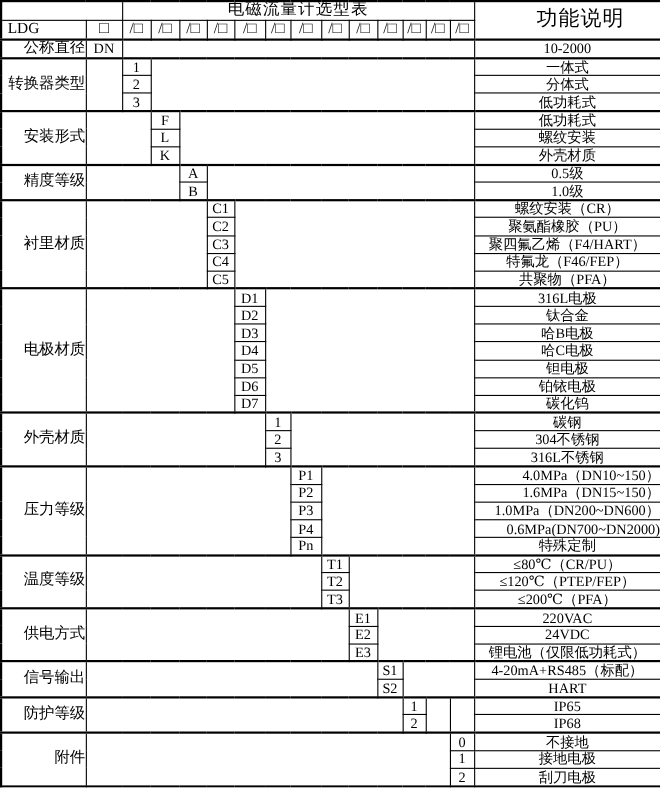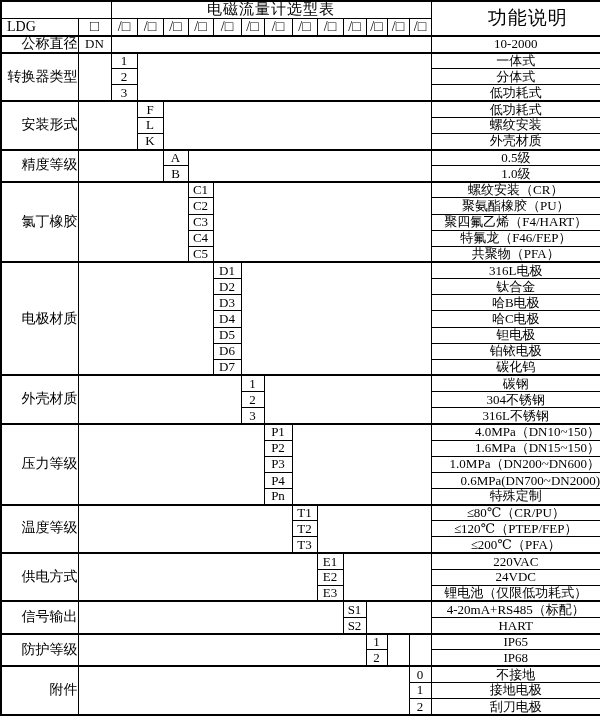--- a/index.html
+++ b/index.html
@@ -119,21 +119,21 @@
         <td colspan="3" rowspan="2" class="group-top"></td>
         <td class="group-top code">A</td>
         <td colspan="10" rowspan="2" class="group-top"></td>
         <td class="group-top desc">0.5级</td>
       </tr>
       <tr>
         <td class="code">B</td>
         <td class="desc">1.0级</td>
       </tr>
       <tr>
-        <td rowspan="5" class="label group-top">氯丁橡胶</td>
+        <td rowspan="5" class="label group-top">衬里材质</td>
         <td colspan="4" rowspan="5" class="group-top"></td>
         <td class="group-top code">C1</td>
         <td colspan="9" rowspan="5" class="group-top"></td>
         <td class="group-top desc">螺纹安装（CR）</td>
       </tr>
       <tr>
         <td class="code">C2</td>
         <td class="desc">聚氨酯橡胶（PU）</td>
       </tr>
       <tr>

